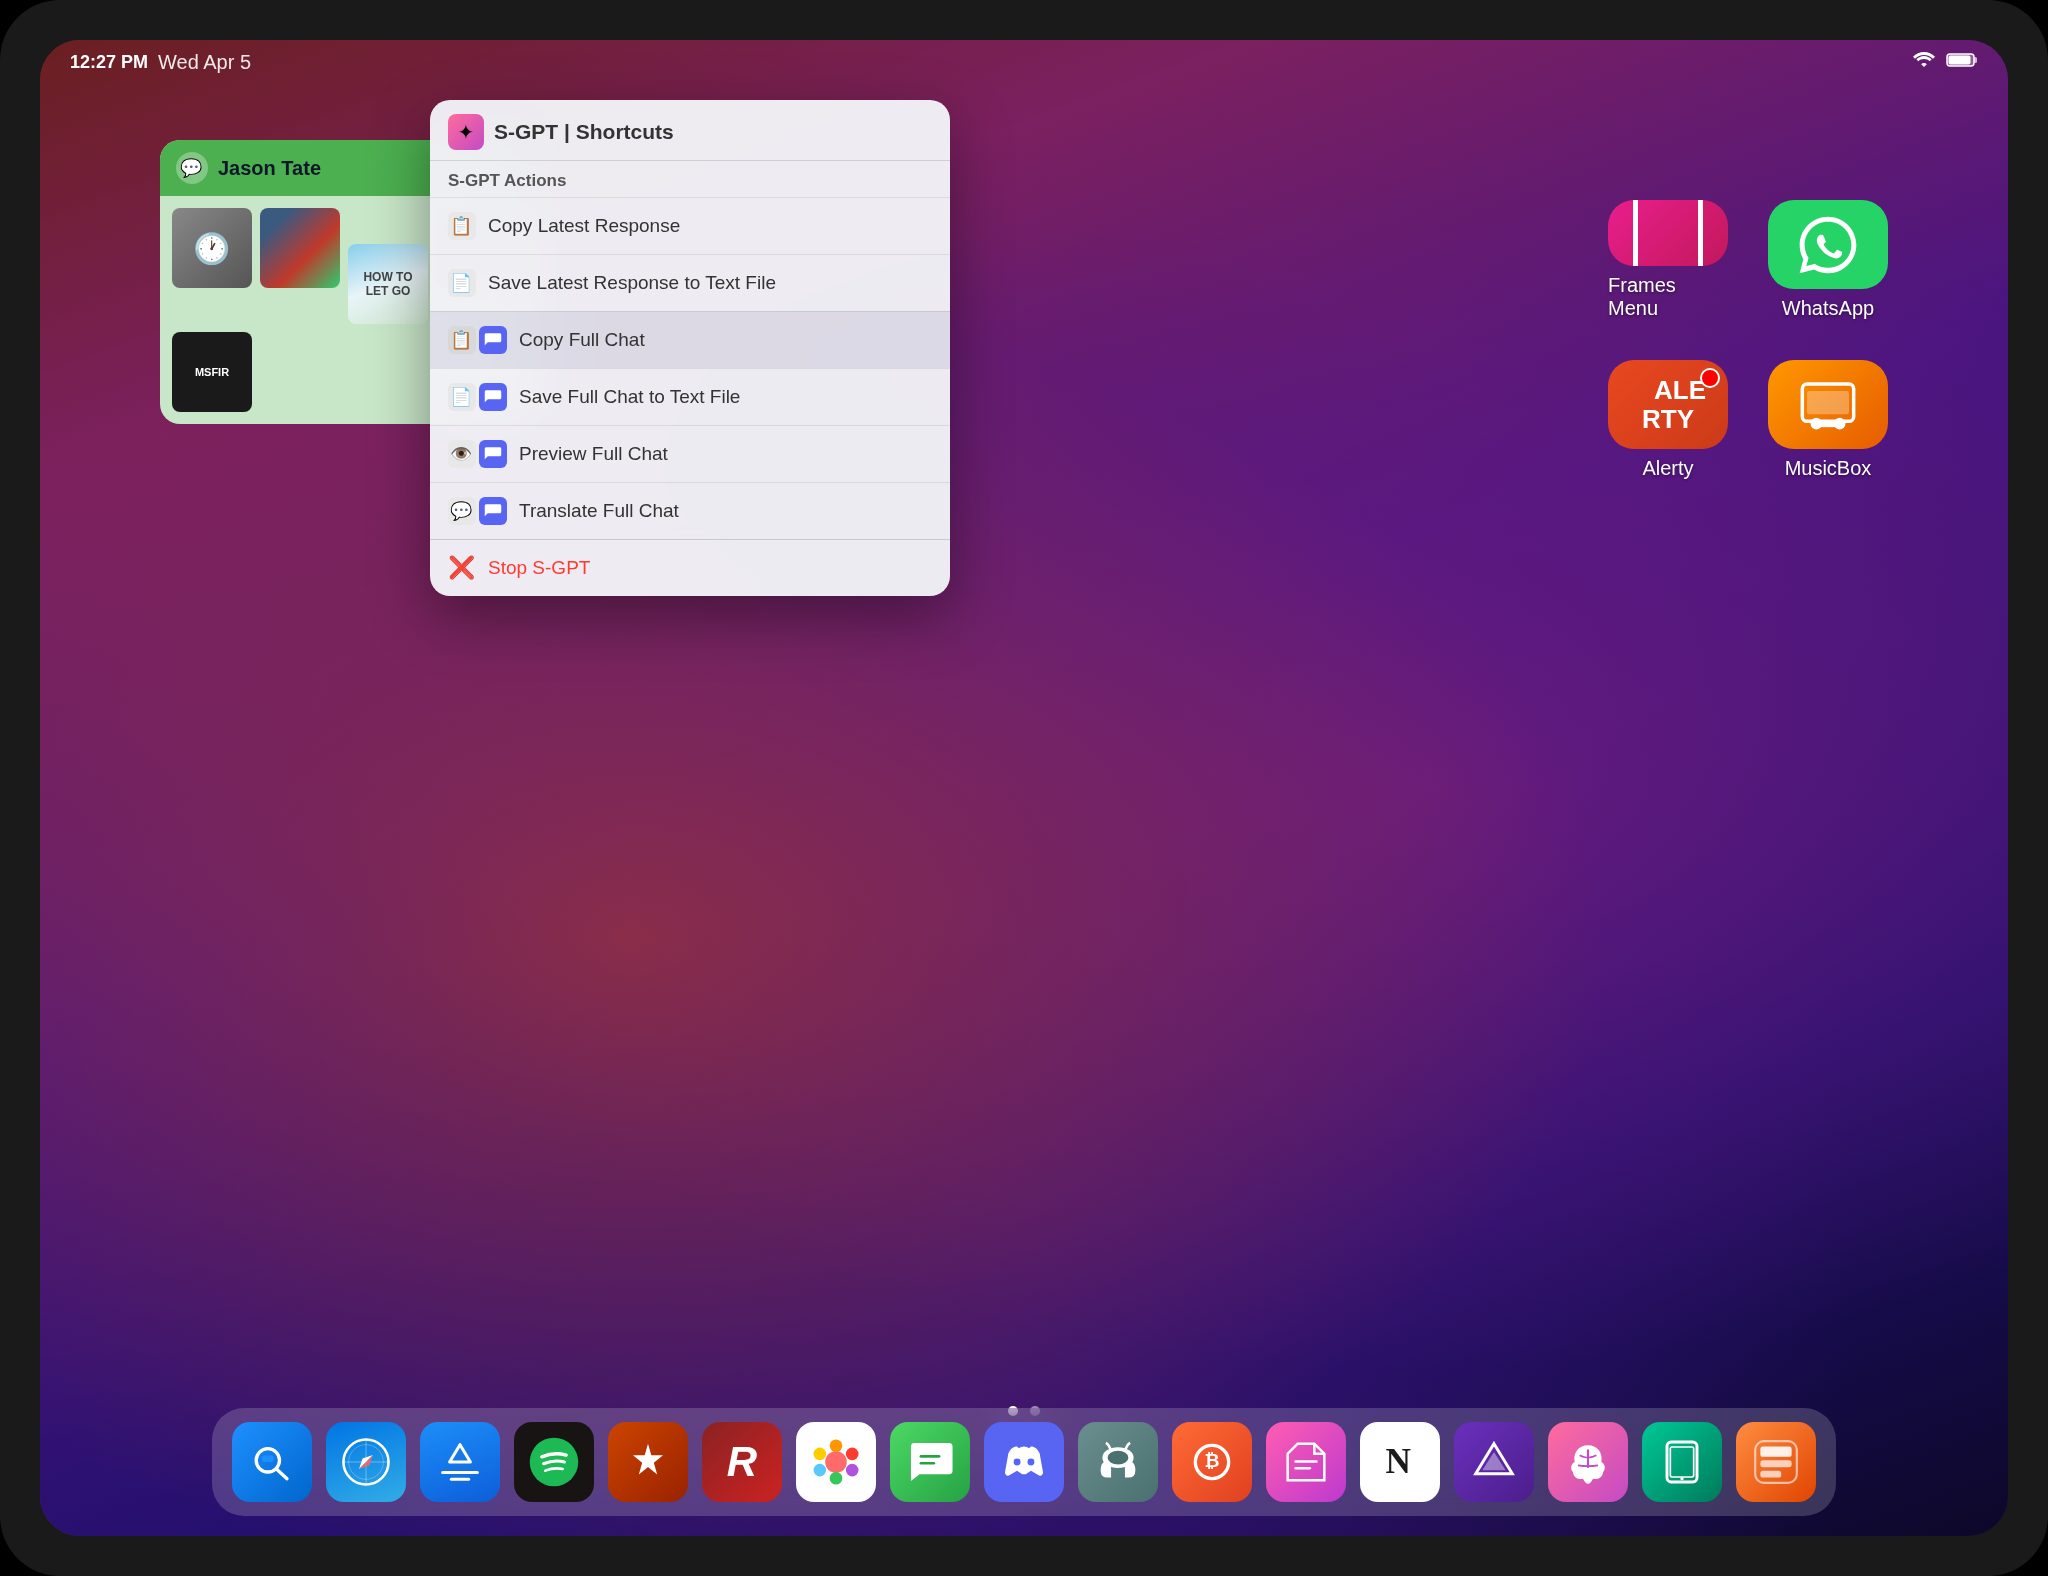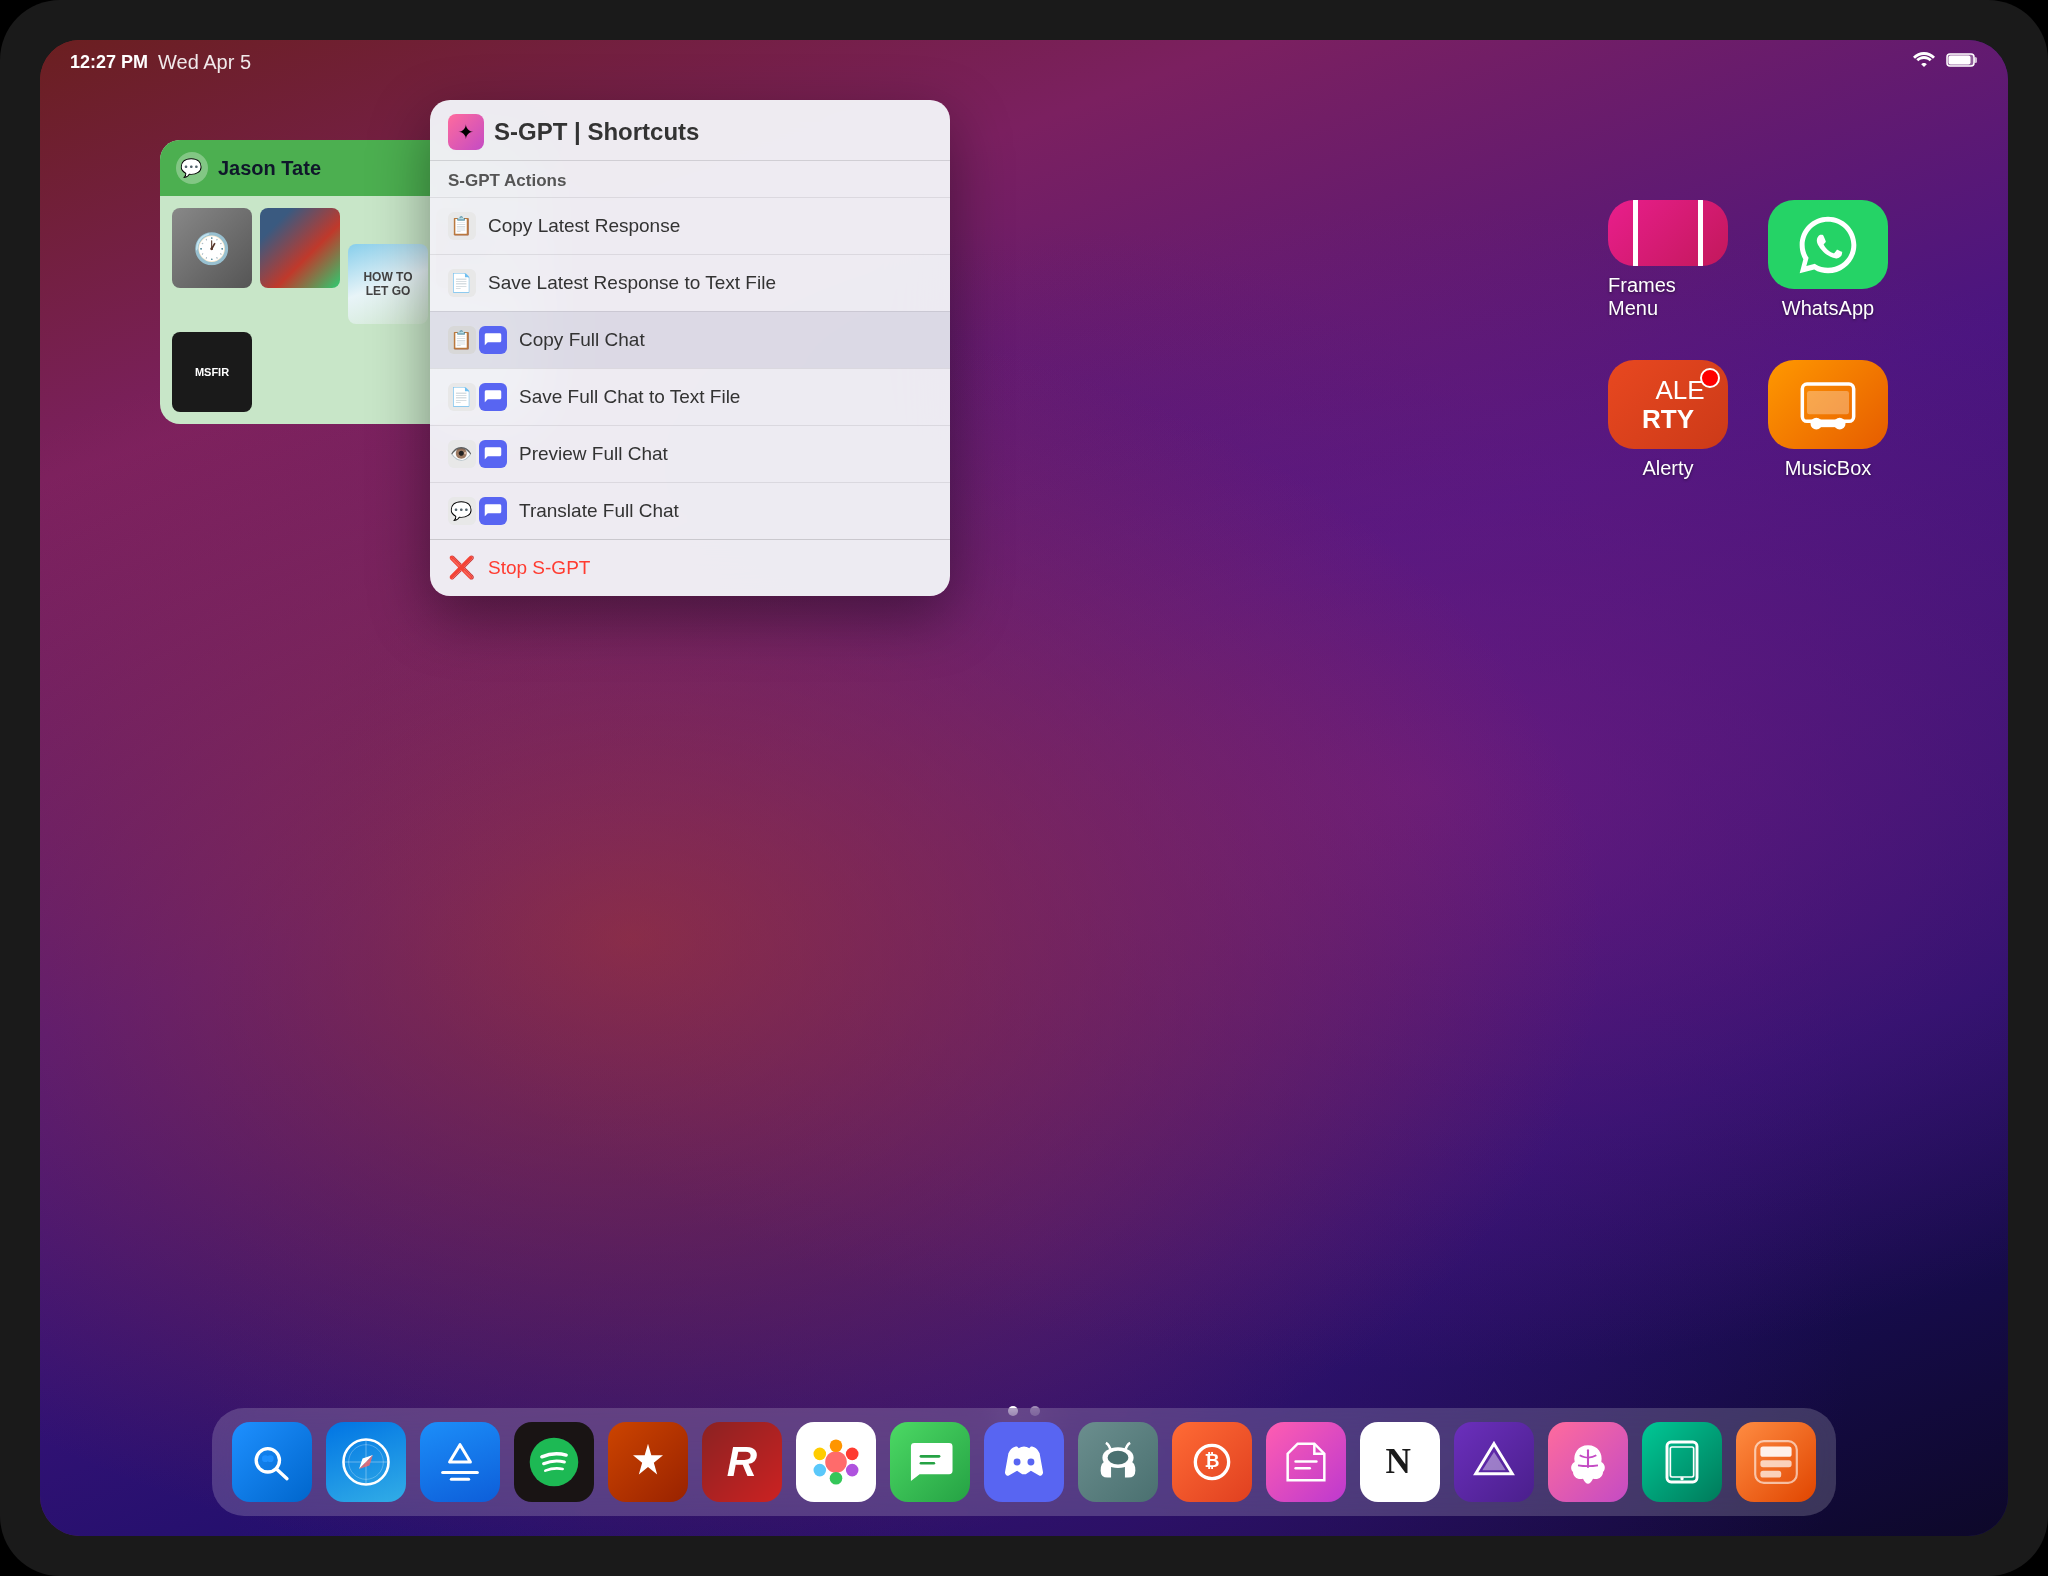--- a/index.html
+++ b/index.html
@@ -257,21 +257,21 @@
       width: 36px;
       height: 36px;
       border-radius: 8px;
       background: linear-gradient(135deg, #FF6B9D, #C44BC4);
       display: flex;
       align-items: center;
       justify-content: center;
       font-size: 20px;
     }
     .popup-app-name {
-      font-size: 24px;
+      font-size: 21px;
       font-weight: 600;
       color: #333;
     }
 
     .popup-section-title {
       font-size: 17px;
       font-weight: 600;
       color: #555;
       padding: 10px 18px 6px;
     }
@@ -454,21 +454,21 @@
             <path d="M24 4C13 4 4 13 4 24c0 3.6.9 7 2.6 10L4 44l10.3-2.7C17.1 43.1 20.5 44 24 44c11 0 20-9 20-20S35 4 24 4zm0 36c-3.1 0-6-.8-8.6-2.3l-.6-.4-6.1 1.6 1.6-5.9-.4-.6C8.4 30.2 7.5 27.1 7.5 24c0-9.1 7.4-16.5 16.5-16.5S40.5 14.9 40.5 24 33.1 40 24 40z"></path>
             <path d="M34.5 29.1c-.5-.2-2.9-1.4-3.4-1.6s-.8-.2-1.1.2c-.3.5-1.2 1.6-1.5 1.9-.3.3-.5.4-1 .1-.5-.2-2-.7-3.8-2.4-1.4-1.3-2.3-2.8-2.6-3.3-.3-.5 0-.7.2-.9.2-.2.5-.5.7-.7.2-.2.3-.4.4-.7.1-.3 0-.5-.1-.7-.1-.2-1.1-2.6-1.5-3.5-.4-.9-.8-.8-1.1-.8h-.9c-.3 0-.8.1-1.2.6s-1.5 1.5-1.5 3.6 1.6 4.2 1.8 4.5c.2.3 3.1 4.8 7.5 6.7 4.4 1.9 4.4 1.3 5.2 1.2.8-.1 2.6-1.1 3-2.1.4-1 .4-1.9.3-2.1-.1-.1-.4-.2-.9-.4z"></path>
           </svg>
         </div>
         <span class="app-label">WhatsApp</span>
       </div>
 
       <div class="app-icon-container">
         <div class="app-icon" style="background:linear-gradient(135deg,#E84820,#CC3A18); position:relative; flex-direction:column; display:flex; align-items:center; justify-content:center;">
           <div style="position:absolute; top:8px; right:8px; width:20px; height:20px; background:red; border-radius:50%; border:2px solid white;"></div>
-          <span style="font-size:26px; font-weight:400; color:white; line-height:1.1;margin-left:24px;">ALE</span>
+          <span style="font-size:26px; font-weight:700; color:white; line-height:1.1;margin-left:24px;">ALE</span>
           <span style="font-size:26px; font-weight:900; color:white; line-height:1.1;">RTY</span>
         </div>
         <span class="app-label">Alerty</span>
       </div>
 
       <div class="app-icon-container">
         <div class="app-icon musicbox-icon" style="background:linear-gradient(135deg,#FF9800,#E65C00);">
           <svg width="70" height="70" viewBox="0 0 60 60" fill="white">
             <rect x="8" y="12" width="44" height="32" rx="4" fill="none" stroke="white" stroke-width="3"></rect>
             <rect x="12" y="18" width="36" height="20" rx="2" fill="rgba(255,255,255,0.3)"></rect>

